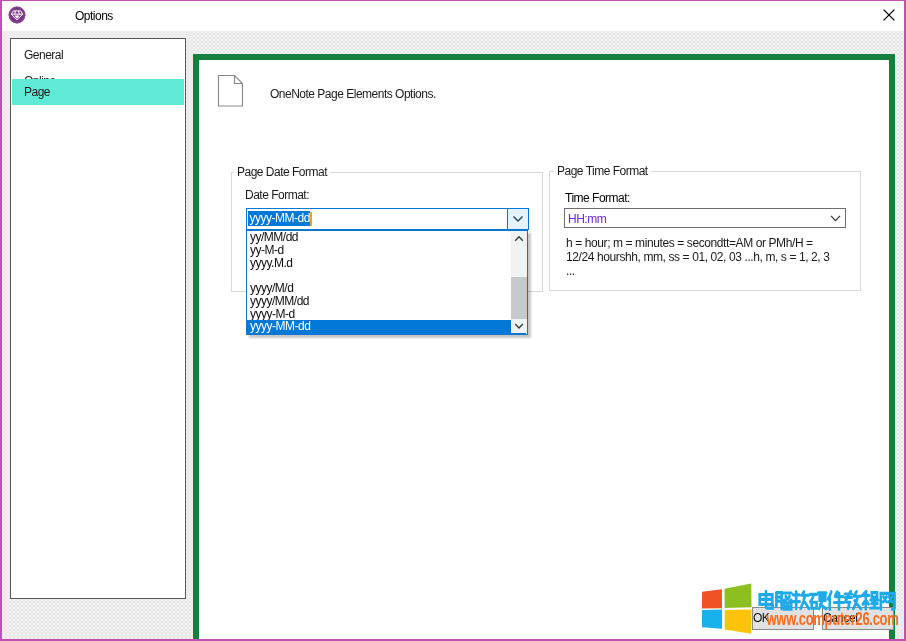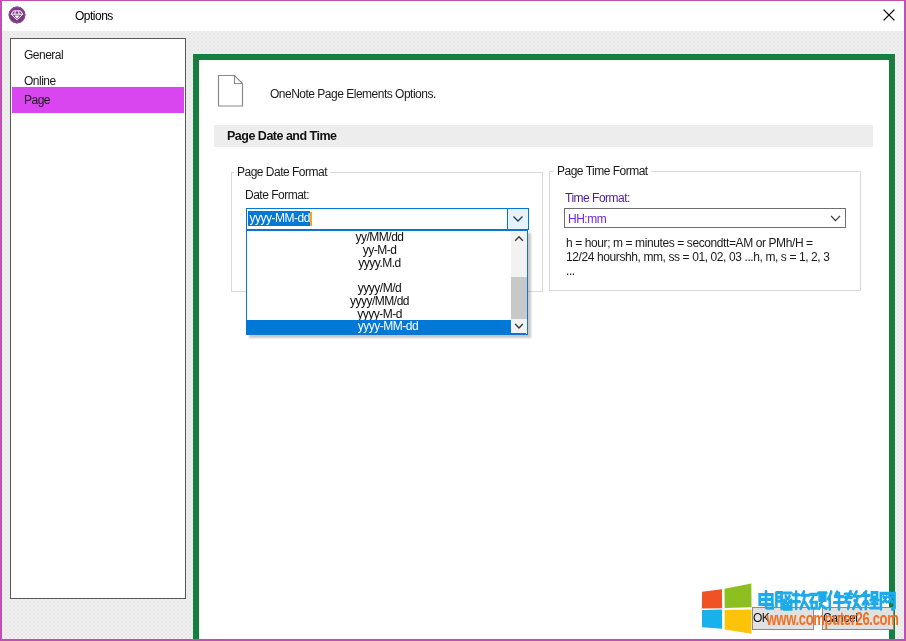--- a/index.html
+++ b/index.html
@@ -31,27 +31,27 @@
 .grouplabel { position:absolute; font-size:12px; color:#1a1a1a; background:#fff; padding:0 3px; }
 #gb1 { left:32px; top:112px; width:312px; height:120px; }
 #gb1-label { left:35px; top:105px; }
 #lbl-date { left:46px; top:128px; font-size:12px; color:#1a1a1a; }
 #combo1 { left:47px; top:148px; width:283px; height:22px; background:#fff; border:1px solid #0077d4; }
 #combo1 .sel { position:absolute; left:1px; top:2px; width:62px; height:15px; background:#0078d7; color:#fff; font-size:12px; line-height:15px; padding:0 0 0 1.5px; letter-spacing:-0.5px; overflow:hidden;}
 #combo1 .caret { position:absolute; left:63px; top:2.5px; width:2px; height:14.5px; background:#ff9e1f; }
 #combo1 .btn { position:absolute; right:0; top:0; width:21px; height:20px; background:#e6f2fb; border-left:1px solid #0077d4; }
 
 #droplist { left:47px; top:170px; width:282px; height:105px; background:#fff; border:1.5px solid #1273cd; z-index:5; box-shadow:2.5px 2.5px 2px rgba(0,0,0,0.22); }
-.ditem { position:absolute; left:0; width:262px; height:12.8px; font-size:12px; line-height:12.8px; padding-left:3px; color:#0d0d0d; white-space:nowrap;text-align:center; }
+.ditem { position:absolute; left:0; width:262px; height:12.8px; font-size:12px; line-height:12.8px; padding-left:3px; color:#0d0d0d; white-space:nowrap; }
 .ditem.sel { background:#0078d7; color:#fff; width:279px; height:13.5px; }
 #dscroll { position:absolute; right:0px; top:0px; width:16px; height:102px; background:#f3f2f3; }
 #dthumb { position:absolute; left:0; top:45.5px; width:16px; height:42px; background:#c9c8c9; }
 #gb2 { left:350px; top:111px; width:312px; height:120px; }
 #gb2-label { left:355px; top:104px; }
-#lbl-time { left:366px; top:131px; font-size:12px; color:#4c1d95; }
+#lbl-time { left:366px; top:131px; font-size:12px; color:#000000; }
 #combo2 { left:365px; top:148px; width:282px; height:20px; background:#fff; border:1px solid #6e6e6e; }
 #combo2 span { position:absolute; left:3px; top:3px; font-size:12px; color:#6d28d9; }
 #desc { left:367px; top:176px; font-size:12px; color:#1a1a1a; line-height:14.1px; letter-spacing:-0.4px; white-space:nowrap; }
 
 .wbtn { position:absolute; top:606px; height:23px; background:#e2e1e2; border:1px solid #8b8b8b; font-size:12px; color:#111; text-align:left; line-height:20px; }
 #btn-ok { left:750px; width:62px; }
 #btn-cancel { left:820px; width:72px; }
 svg { position:absolute; }
 </style>
 </head>
@@ -74,33 +74,30 @@
 <svg style="left:879px; top:6px;" width="16" height="16" viewBox="0 0 16 16">
   <g stroke="#000" stroke-width="1.3">
     <line x1="2.6" y1="2.6" x2="13.4" y2="13.4"></line>
     <line x1="13.4" y1="2.6" x2="2.6" y2="13.4"></line>
   </g>
 </svg>
 
 <div class="abs" id="sidebar">
   <div class="sideitem" style="top:3px;">General</div>
   <div class="sideitem" style="top:29px;">Online</div>
-  <div class="sideitem" style="top:48px; background:#d946ef;">Page</div>
+  <div class="sideitem" style="top:40px; background:#5eead4;">Page</div>
 </div>
 
 <div class="abs" id="panel">
 
   <svg style="left:18px; top:14px;" width="28" height="34" viewBox="0 0 28 34">
     <path d="M1.5 1.5 L17.5 1.5 L25.5 9.5 L25.5 32 L1.5 32 Z" fill="#fff" stroke="#8a8a8a" stroke-width="1.2"></path>
     <path d="M17.5 1.5 L17.5 9.5 L25.5 9.5" fill="none" stroke="#8a8a8a" stroke-width="1.2"></path>
   </svg>
   <div class="abs" id="headtext">OneNote Page Elements Options.</div>
-  <div class="abs" id="band">
-      <span>Page Date and Time</span>
-    </div>
 
   <div class="groupbox" id="gb1"></div>
   <div class="grouplabel" id="gb1-label">Page Date Format</div>
   <div class="abs" id="lbl-date">Date Format:</div>
   <div class="abs" id="combo1">
     <div class="sel">yyyy-MM-dd</div>
     <div class="caret"></div>
     <div class="btn">
       <svg style="left:4px; top:6px;" width="12" height="8" viewBox="0 0 12 8">
         <path d="M1.5 1.5 L6 6 L10.5 1.5" fill="none" stroke="#24415c" stroke-width="1.4"></path>

